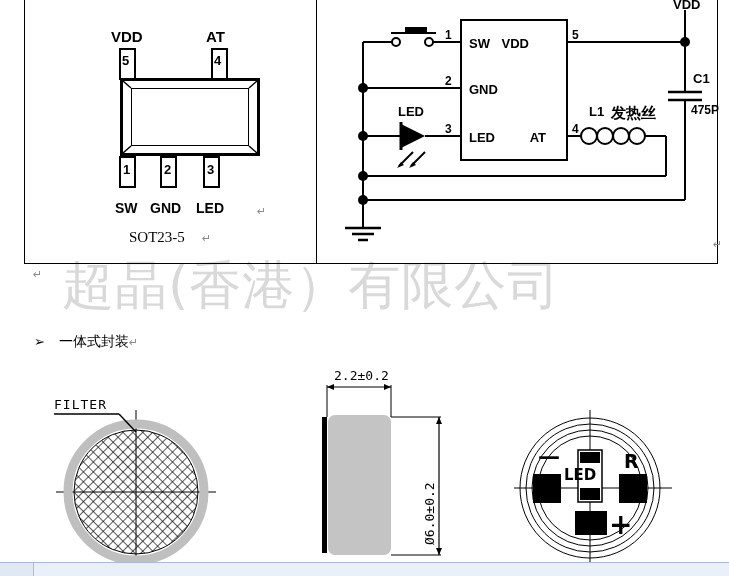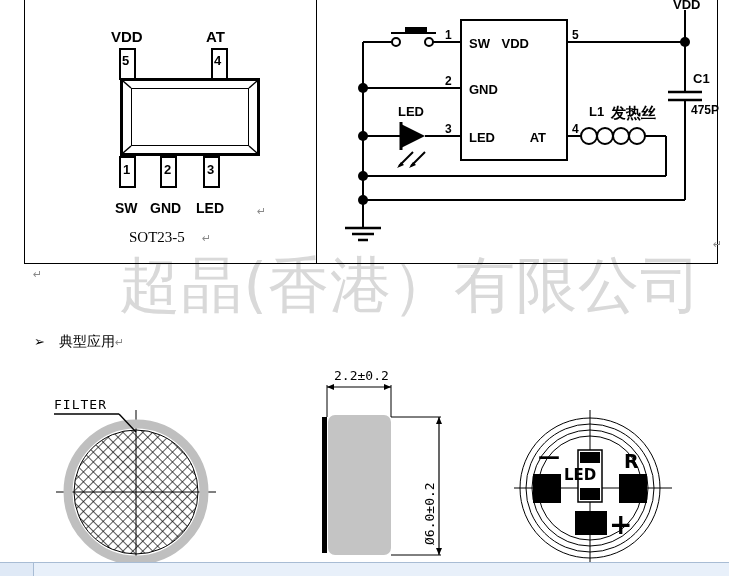--- a/index.html
+++ b/index.html
@@ -15,29 +15,28 @@
     background: #ffffff;
     overflow: hidden;
   }
 
   
   #watermark {
     position: absolute;
     left: 62px; top: 252px;
     width: 640px; height: 70px;
     font-family: "DejaVu Sans", sans-serif;
-    font-size: 61px;
+    font-size: 52px;
     font-weight: 400;
     color: #d9d9d9;
     letter-spacing: 1px;
     white-space: nowrap;
     z-index: 1;
     pointer-events: none;
     line-height: 66px;
-    text-align: right;
   }
 
   
   #top-table {
     position: absolute;
     left: 24px; top: 0px;
     width: 694px; height: 264px;
     border: 1px solid #000;
     border-top: none;
     z-index: 3;
@@ -280,21 +279,21 @@
       <line x1="11" y1="234" x2="33" y2="234" stroke="#000" stroke-width="2.5"></line>
       <line x1="17" y1="240" x2="27" y2="240" stroke="#000" stroke-width="2.5"></line>
     </svg>
   </div>
 
   <div class="pilcrow" style="position:absolute;left:33px;top:268px;z-index:4;">↵</div>
   <div class="pilcrow" style="position:absolute;left:713px;top:238px;z-index:4;">↵</div>
 
 
   <div id="sub-bullet">
-    <span class="arrow">➢</span><span>典型应用</span><span class="pilcrow">↵</span>
+    <span class="arrow">➢</span><span>一体式封装</span><span class="pilcrow">↵</span>
   </div>
 
   <svg id="filter-fig" width="235" height="175" viewBox="0 0 235 175">
     <defs>
       <pattern id="mesh" width="7" height="7" patternUnits="userSpaceOnUse" patternTransform="rotate(45)">
         <line x1="0" y1="0" x2="0" y2="7" stroke="#000" stroke-width="1.3"></line>
         <line x1="0" y1="0" x2="7" y2="0" stroke="#000" stroke-width="1.3"></line>
       </pattern>
       <clipPath id="meshclip">
           <circle cx="112" cy="100" r="62"></circle>

